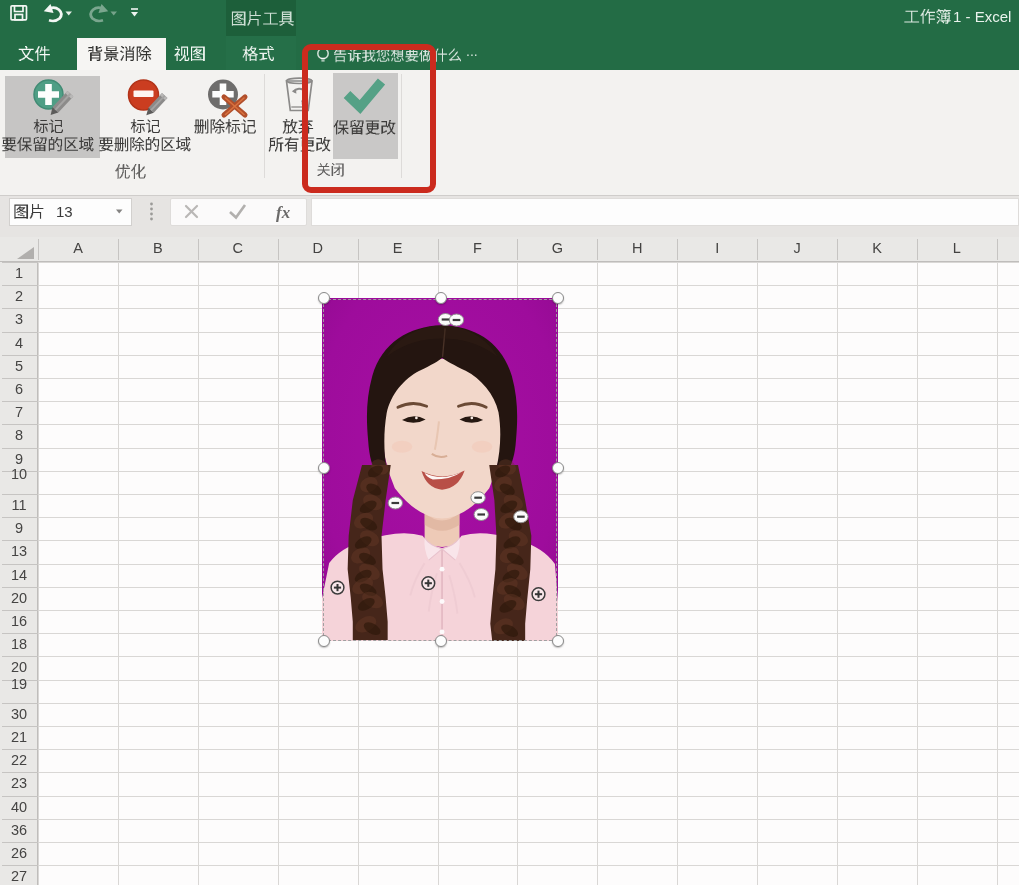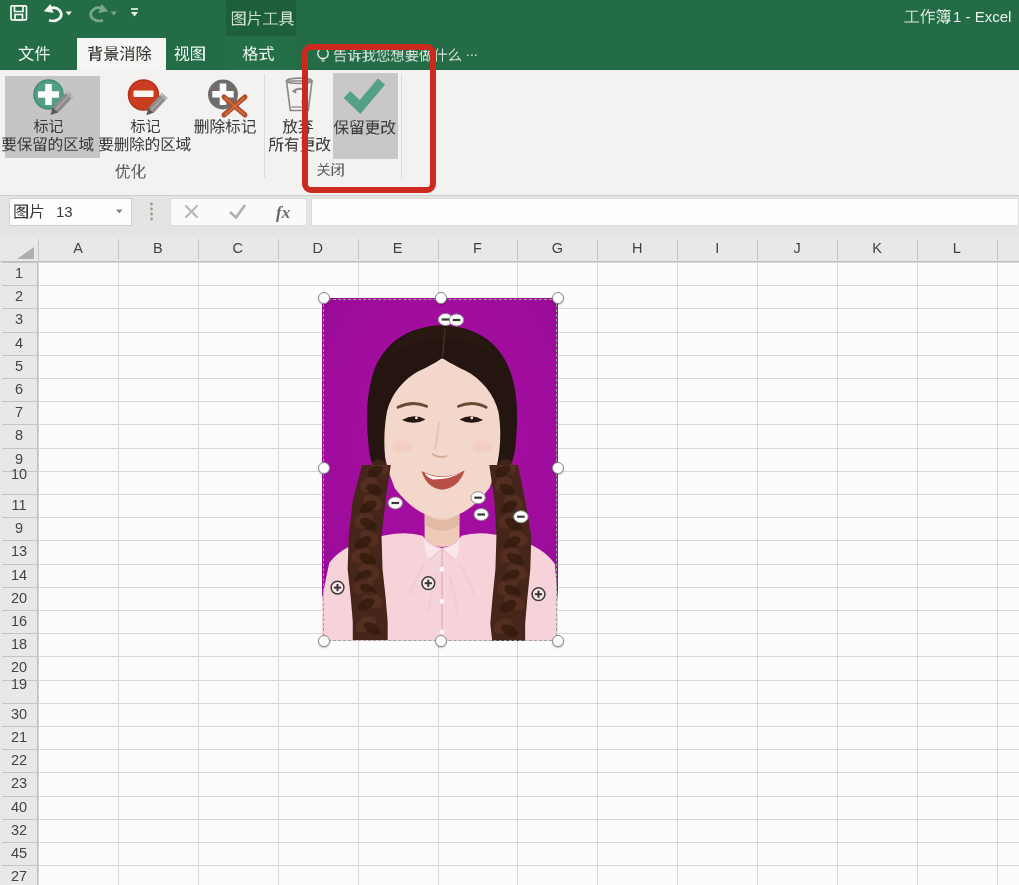--- a/index.html
+++ b/index.html
@@ -162,22 +162,22 @@
     <div class="rn" style="top:586.8px">20</div>
     <div class="rn" style="top:610.0px">16</div>
     <div class="rn" style="top:633.2px">18</div>
     <div class="rn" style="top:656.4px">20</div>
     <div class="rn" style="top:673px">19</div>
     <div class="rn" style="top:702.8px">30</div>
     <div class="rn" style="top:726.0px">21</div>
     <div class="rn" style="top:749.2px">22</div>
     <div class="rn" style="top:772.4px">23</div>
     <div class="rn" style="top:795.6px">40</div>
-    <div class="rn" style="top:818.8px">32</div>
-    <div class="rn" style="top:842.0px">45</div>
+    <div class="rn" style="top:818.8px">36</div>
+    <div class="rn" style="top:842.0px">26</div>
     <div class="rn" style="top:865.2px">27</div>
 <svg class="bulb" width="18" height="20" viewBox="0 0 18 20" style="left:314px;top:46px">
 <circle cx="9" cy="7.5" r="5.2" fill="none" stroke="#ffffff" stroke-opacity="0.8" stroke-width="1.5"></circle>
 <path d="M7 12.5 L11 12.5 M7.4 14.8 L10.6 14.8" stroke="#ffffff" stroke-opacity="0.8" stroke-width="1.3"></path>
 </svg>
 <div id="title-latin">1 - Excel</div>
 <div id="tellme-dots">...</div>
 <div id="nb13">13</div>
 <svg width="150" height="30" viewBox="0 0 150 30" style="position:absolute;left:0;top:0;z-index:12">
 <g stroke="#f3f7f4" stroke-width="1.7" fill="none">

